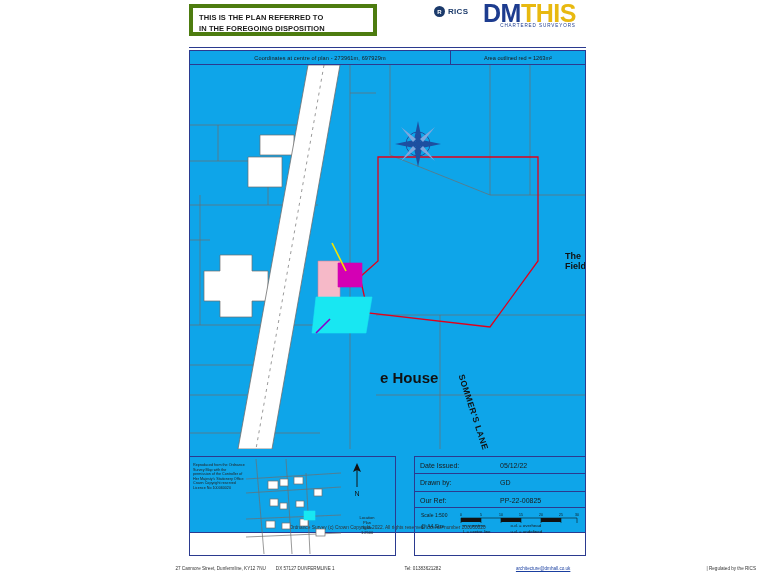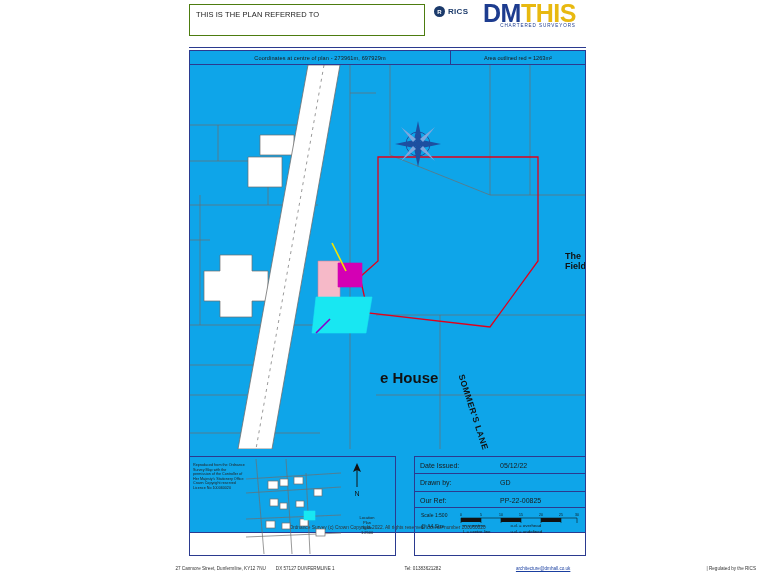--- a/index.html
+++ b/index.html
@@ -8,23 +8,23 @@
     background:#ffffff;
     font-family:"Liberation Sans", sans-serif;
     color:#1a1a1a;
     position:relative;
     overflow:hidden;
   }
   .page { position:absolute; inset:0; }
 
   
   .hdr-box {
-    position:absolute; left:189px; top:4px; width:236px; height:32px;
-    border:1px solid #4d7c0f;
-    font-size:7.5px; font-weight:normal; line-height:11px;
+    position:absolute; left:189px; top:4px; width:188px; height:32px;
+    border:4px solid #4d7c0f;
+    font-size:7.5px; font-weight:bold; line-height:11px;
     padding:4px 6px; box-sizing:border-box;
     letter-spacing:.1px;
   }
   .rics {
     position:absolute; left:434px; top:6px;
     display:flex; align-items:center; gap:3px;
   }
   .rics-mark {
     width:11px; height:11px; border-radius:50%;
     background:#1b3a6b; color:#fff; font-size:6px; font-weight:bold;
@@ -164,20 +164,21 @@
   .footer .f4 { width:150px; text-align:right; padding-right:12px; }
   .footer .link { color:#1a3fa0; text-decoration:underline; }
 </style>
 </head>
 <body>
 
 <div class="page">
 
   <div class="hdr-box">
     <div>THIS IS THE PLAN REFERRED TO</div>
+    <div>IN THE FOREGOING DISPOSITION</div>
   </div>
 
   <div class="rics">
     <span class="rics-mark">R</span>
     <span class="rics-txt">RICS</span>
   </div>
 
   <div class="dmhall">
     <div class="dm">
       <span>DM</span><span class="acc">THIS</span>

